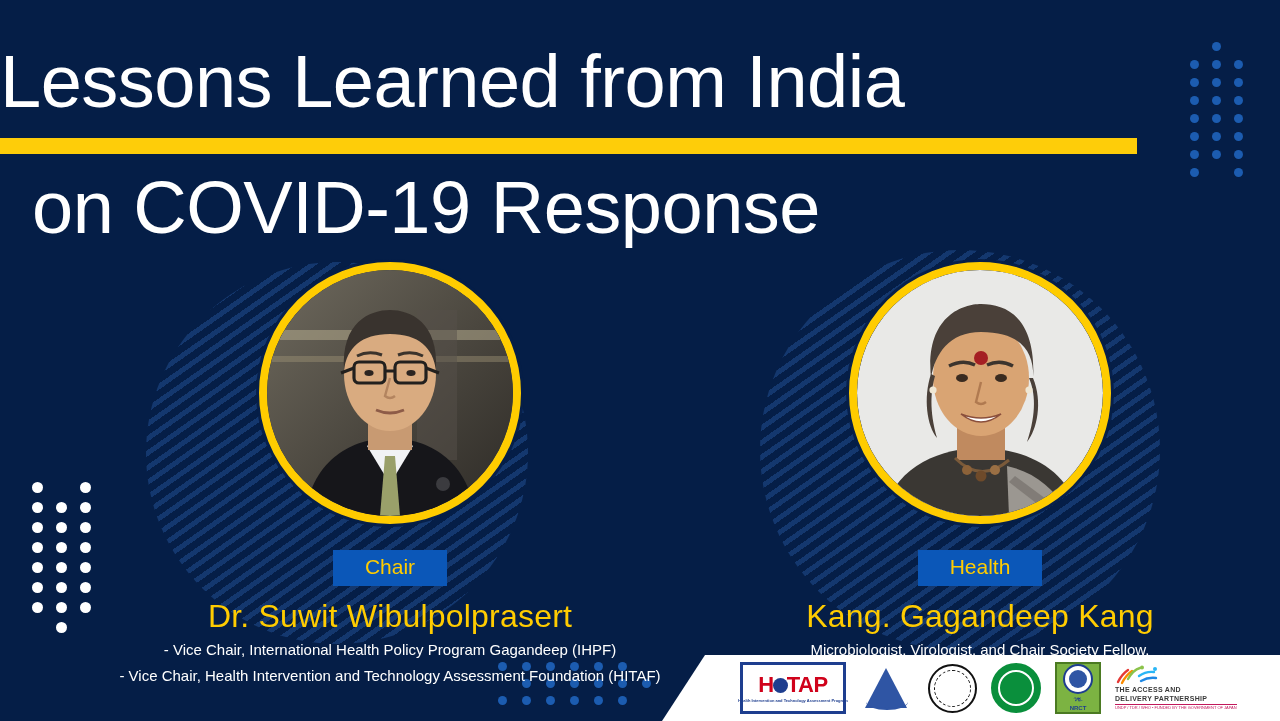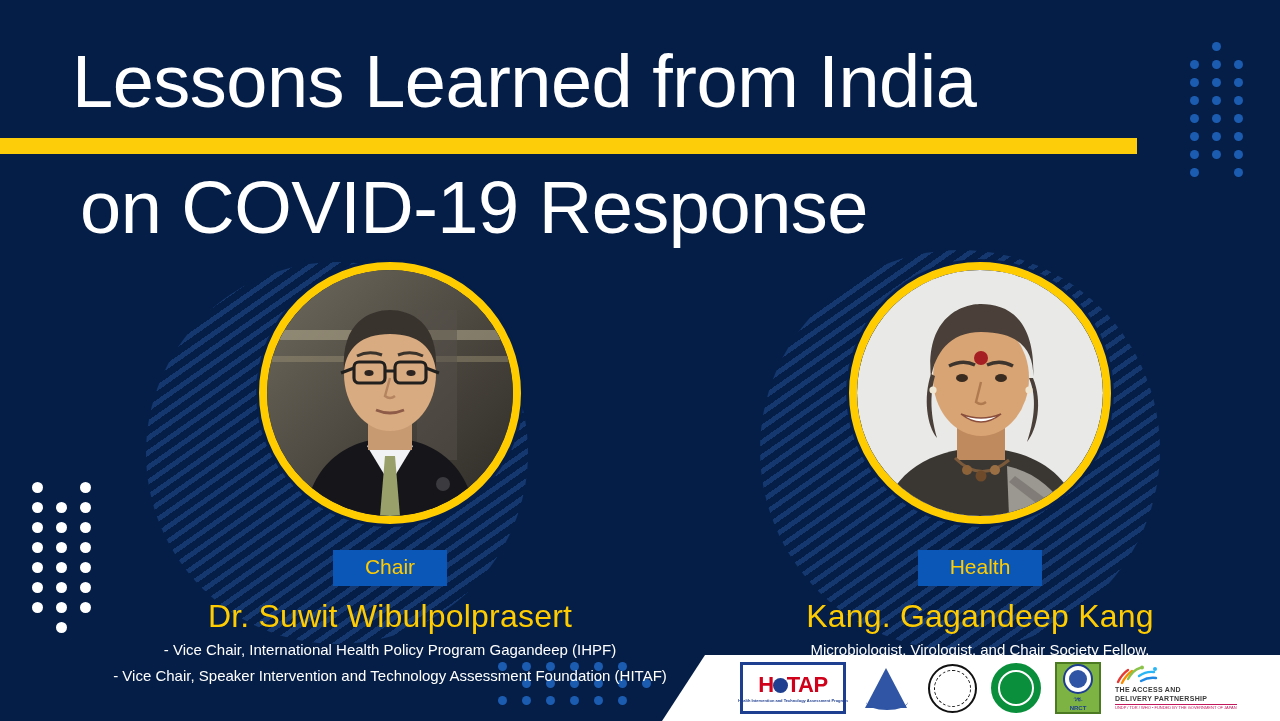--- a/index.html
+++ b/index.html
@@ -70,38 +70,37 @@
     position: absolute;
     left: 0; top: 44px;
     width: 1180px;
   }
   .title-line {
     color: #ffffff;
     font-size: 74px;
     font-weight: 400;
     letter-spacing: -0.5px;
     line-height: 1.02;
-    padding-left: 72px;
     white-space: nowrap;
   }
   #title-rule {
     position: absolute;
     left: 0; top: 138px;
     width: 1137px;
     height: 16px;
     background: #fecd09;
   }
   #title-line-2 {
     position: absolute;
-    left: 8px; top: 165px;
+    left: 0; top: 165px;
     color: #ffffff;
     font-size: 74px;
     font-weight: 400;
     letter-spacing: -0.5px;
-    padding-left: 72px;
+    padding-left: 32px;
     white-space: nowrap;
   }
 
   
   .person { position: absolute; text-align: center; }
   #person-left  { left: 40px;  top: 262px; width: 700px; }
   #person-right { left: 700px; top: 262px; width: 560px; }
 
   .portrait-ring {
     position: relative;
@@ -401,21 +400,21 @@
           <path d="M123 108 L118 126 Q 123 130, 128 126" stroke="#b3845f" stroke-width="2.4" fill="none"></path>
           <path d="M109 140 Q 123 146, 137 140" stroke="#8d5b47" stroke-width="2.8" fill="none"></path>
 
           <circle cx="176" cy="214" r="7" fill="#3b3b3f"></circle>
         </svg>
       </div>
     </div>
     <div class="badge">Chair</div>
     <div class="person-name">Dr. Suwit Wibulpolprasert</div>
     <div class="person-affil">- Vice Chair, International Health Policy Program Gagandeep (IHPF)</div>
-    <div class="person-affil">- Vice Chair, Speaker Intervention and Technology Assessment Foundation (HITAF)</div>
+    <div class="person-affil">- Vice Chair, Health Intervention and Technology Assessment Foundation (HITAF)</div>
   </div>
 
   <div class="person" id="person-right">
     <div class="portrait-ring">
       <div class="portrait-img">
         <svg viewBox="0 0 246 246" preserveAspectRatio="xMidYMid slice" aria-hidden="true">
           <rect width="246" height="246" fill="#e9e9e7"></rect>
 
           <path d="M26 246 C 36 196, 84 178, 124 178 C 164 178, 212 196, 222 246 Z" fill="#3a3733"></path>
 

